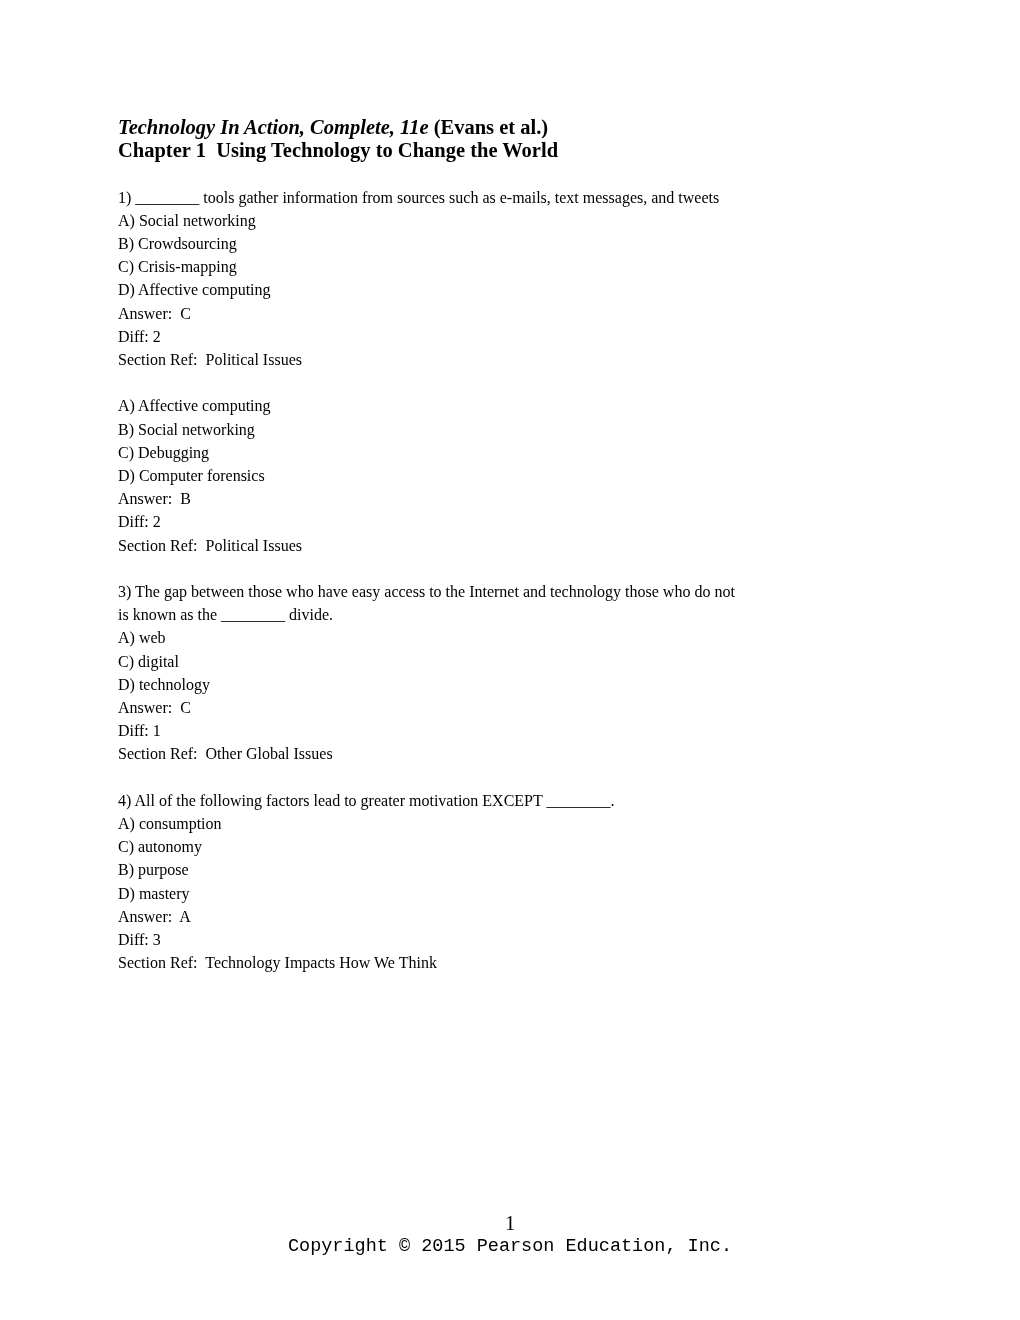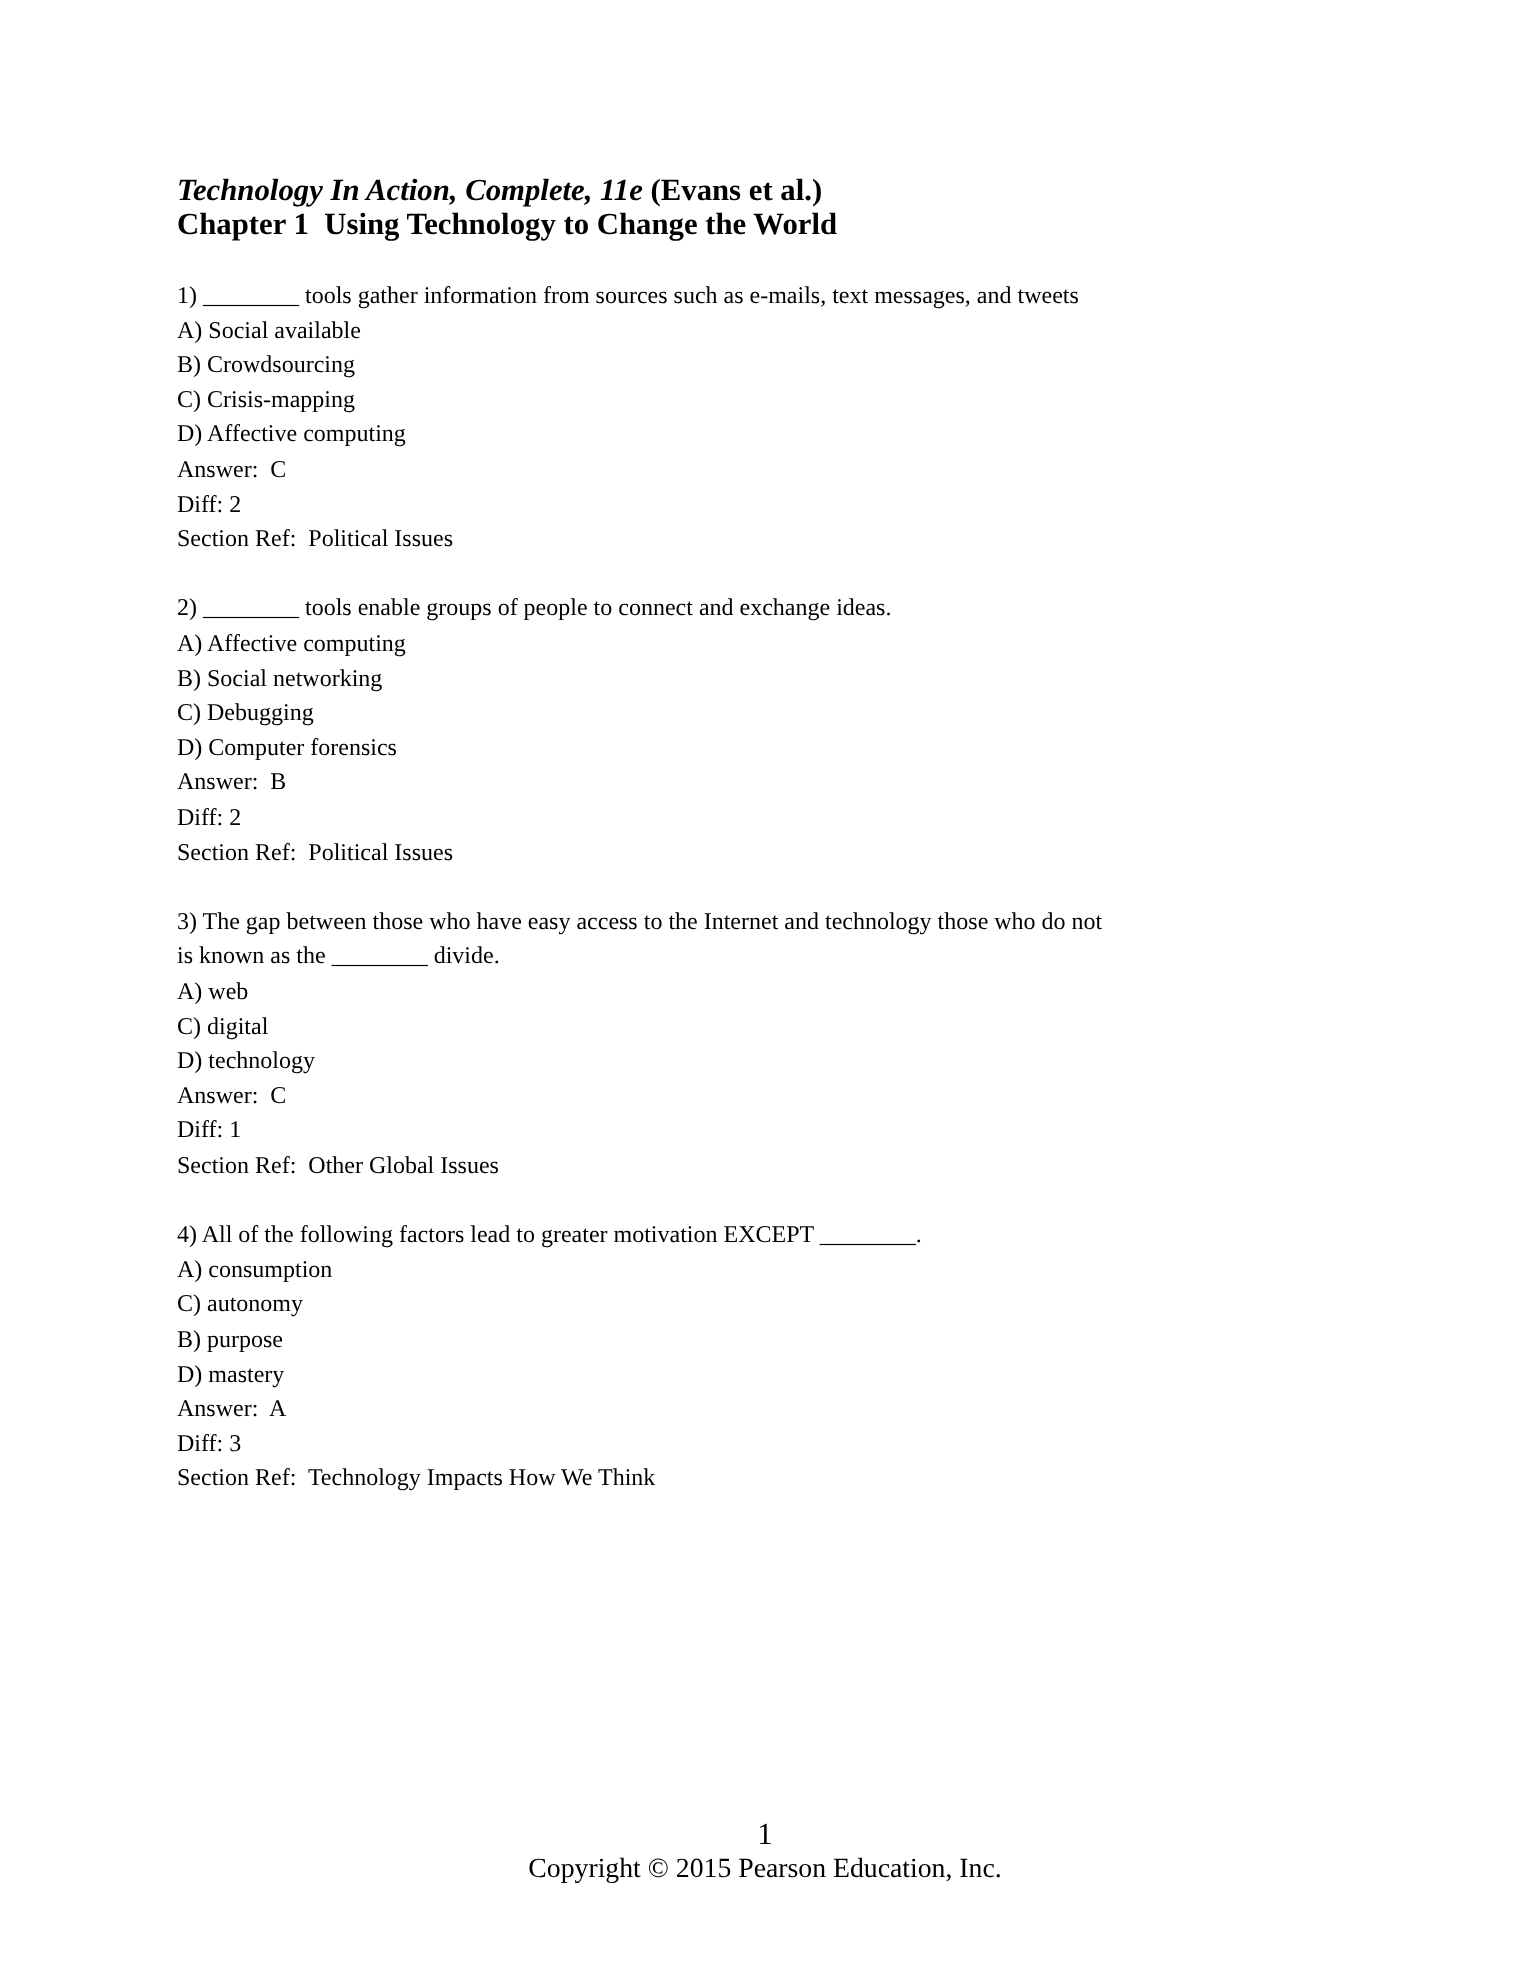--- a/index.html
+++ b/index.html
@@ -52,50 +52,50 @@
     text-align: center;
     font-family: "Liberation Serif", "DejaVu Serif", serif;
   }
   .footer-page {
     font-size: 20.5px;
     line-height: 23.2px;
   }
   .footer-copyright {
     font-size: 18.5px;
     line-height: 23.2px;
+    font-family: Liberation Mono, monospace;
   }
 </style>
 </head>
 <body>
 
 <div class="page">
 
   <div class="content">
 
     <div class="title-line"><span class="title-italic">Technology In Action, Complete, 11e</span><span> (Evans et al.)</span></div>
 
     <div class="title-line">Chapter 1  Using Technology to Change the World</div>
 
     <div class="spacer"></div>
 
     <div class="question-block">
       <div class="doc-line">1) ________ tools gather information from sources such as e-mails, text messages, and tweets</div>
-      <div class="doc-line">A) Social available</div>
+      <div class="doc-line">A) Social networking</div>
       <div class="doc-line">B) Crowdsourcing</div>
       <div class="doc-line">C) Crisis-mapping</div>
       <div class="doc-line">D) Affective computing</div>
       <div class="doc-line">Answer:  C</div>
       <div class="doc-line">Diff: 2</div>
       <div class="doc-line">Section Ref:  Political Issues</div>
     </div>
 
     <div class="spacer"></div>
 
     <div class="question-block">
-      <div class="doc-line">2) ________ tools enable groups of people to connect and exchange ideas.</div>
       <div class="doc-line">A) Affective computing</div>
       <div class="doc-line">B) Social networking</div>
       <div class="doc-line">C) Debugging</div>
       <div class="doc-line">D) Computer forensics</div>
       <div class="doc-line">Answer:  B</div>
       <div class="doc-line">Diff: 2</div>
       <div class="doc-line">Section Ref:  Political Issues</div>
     </div>
 
     <div class="spacer"></div>

